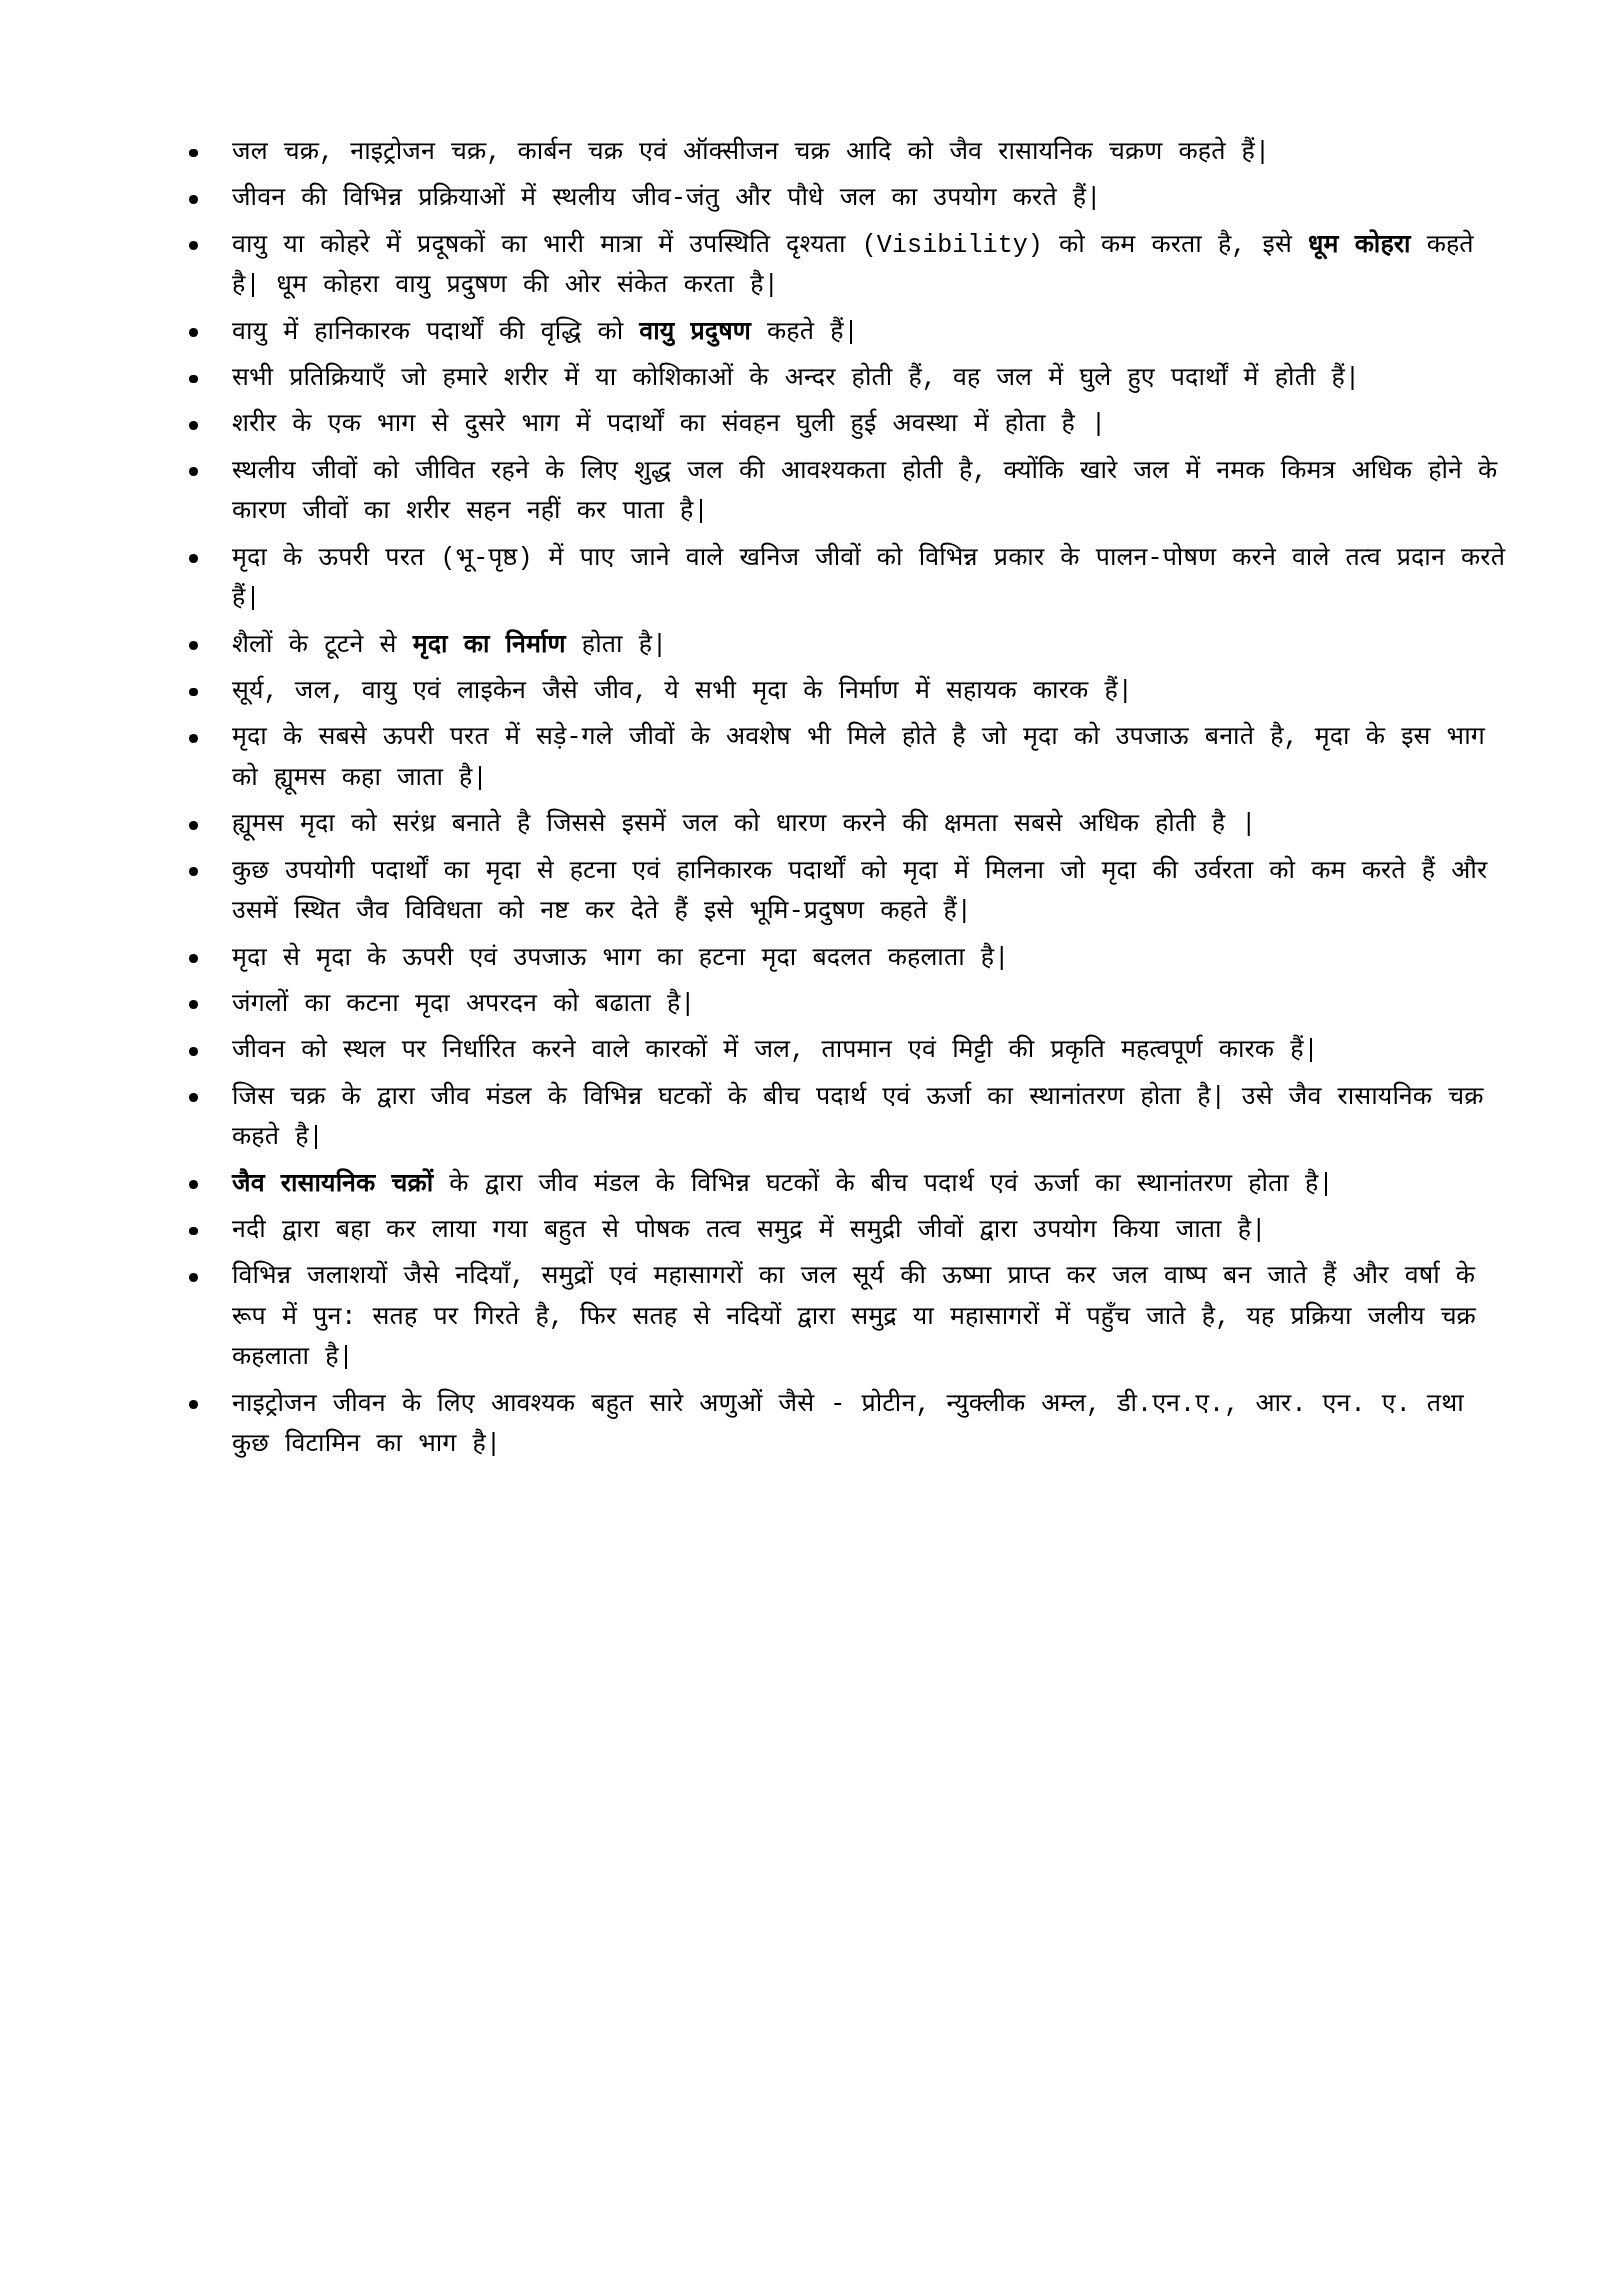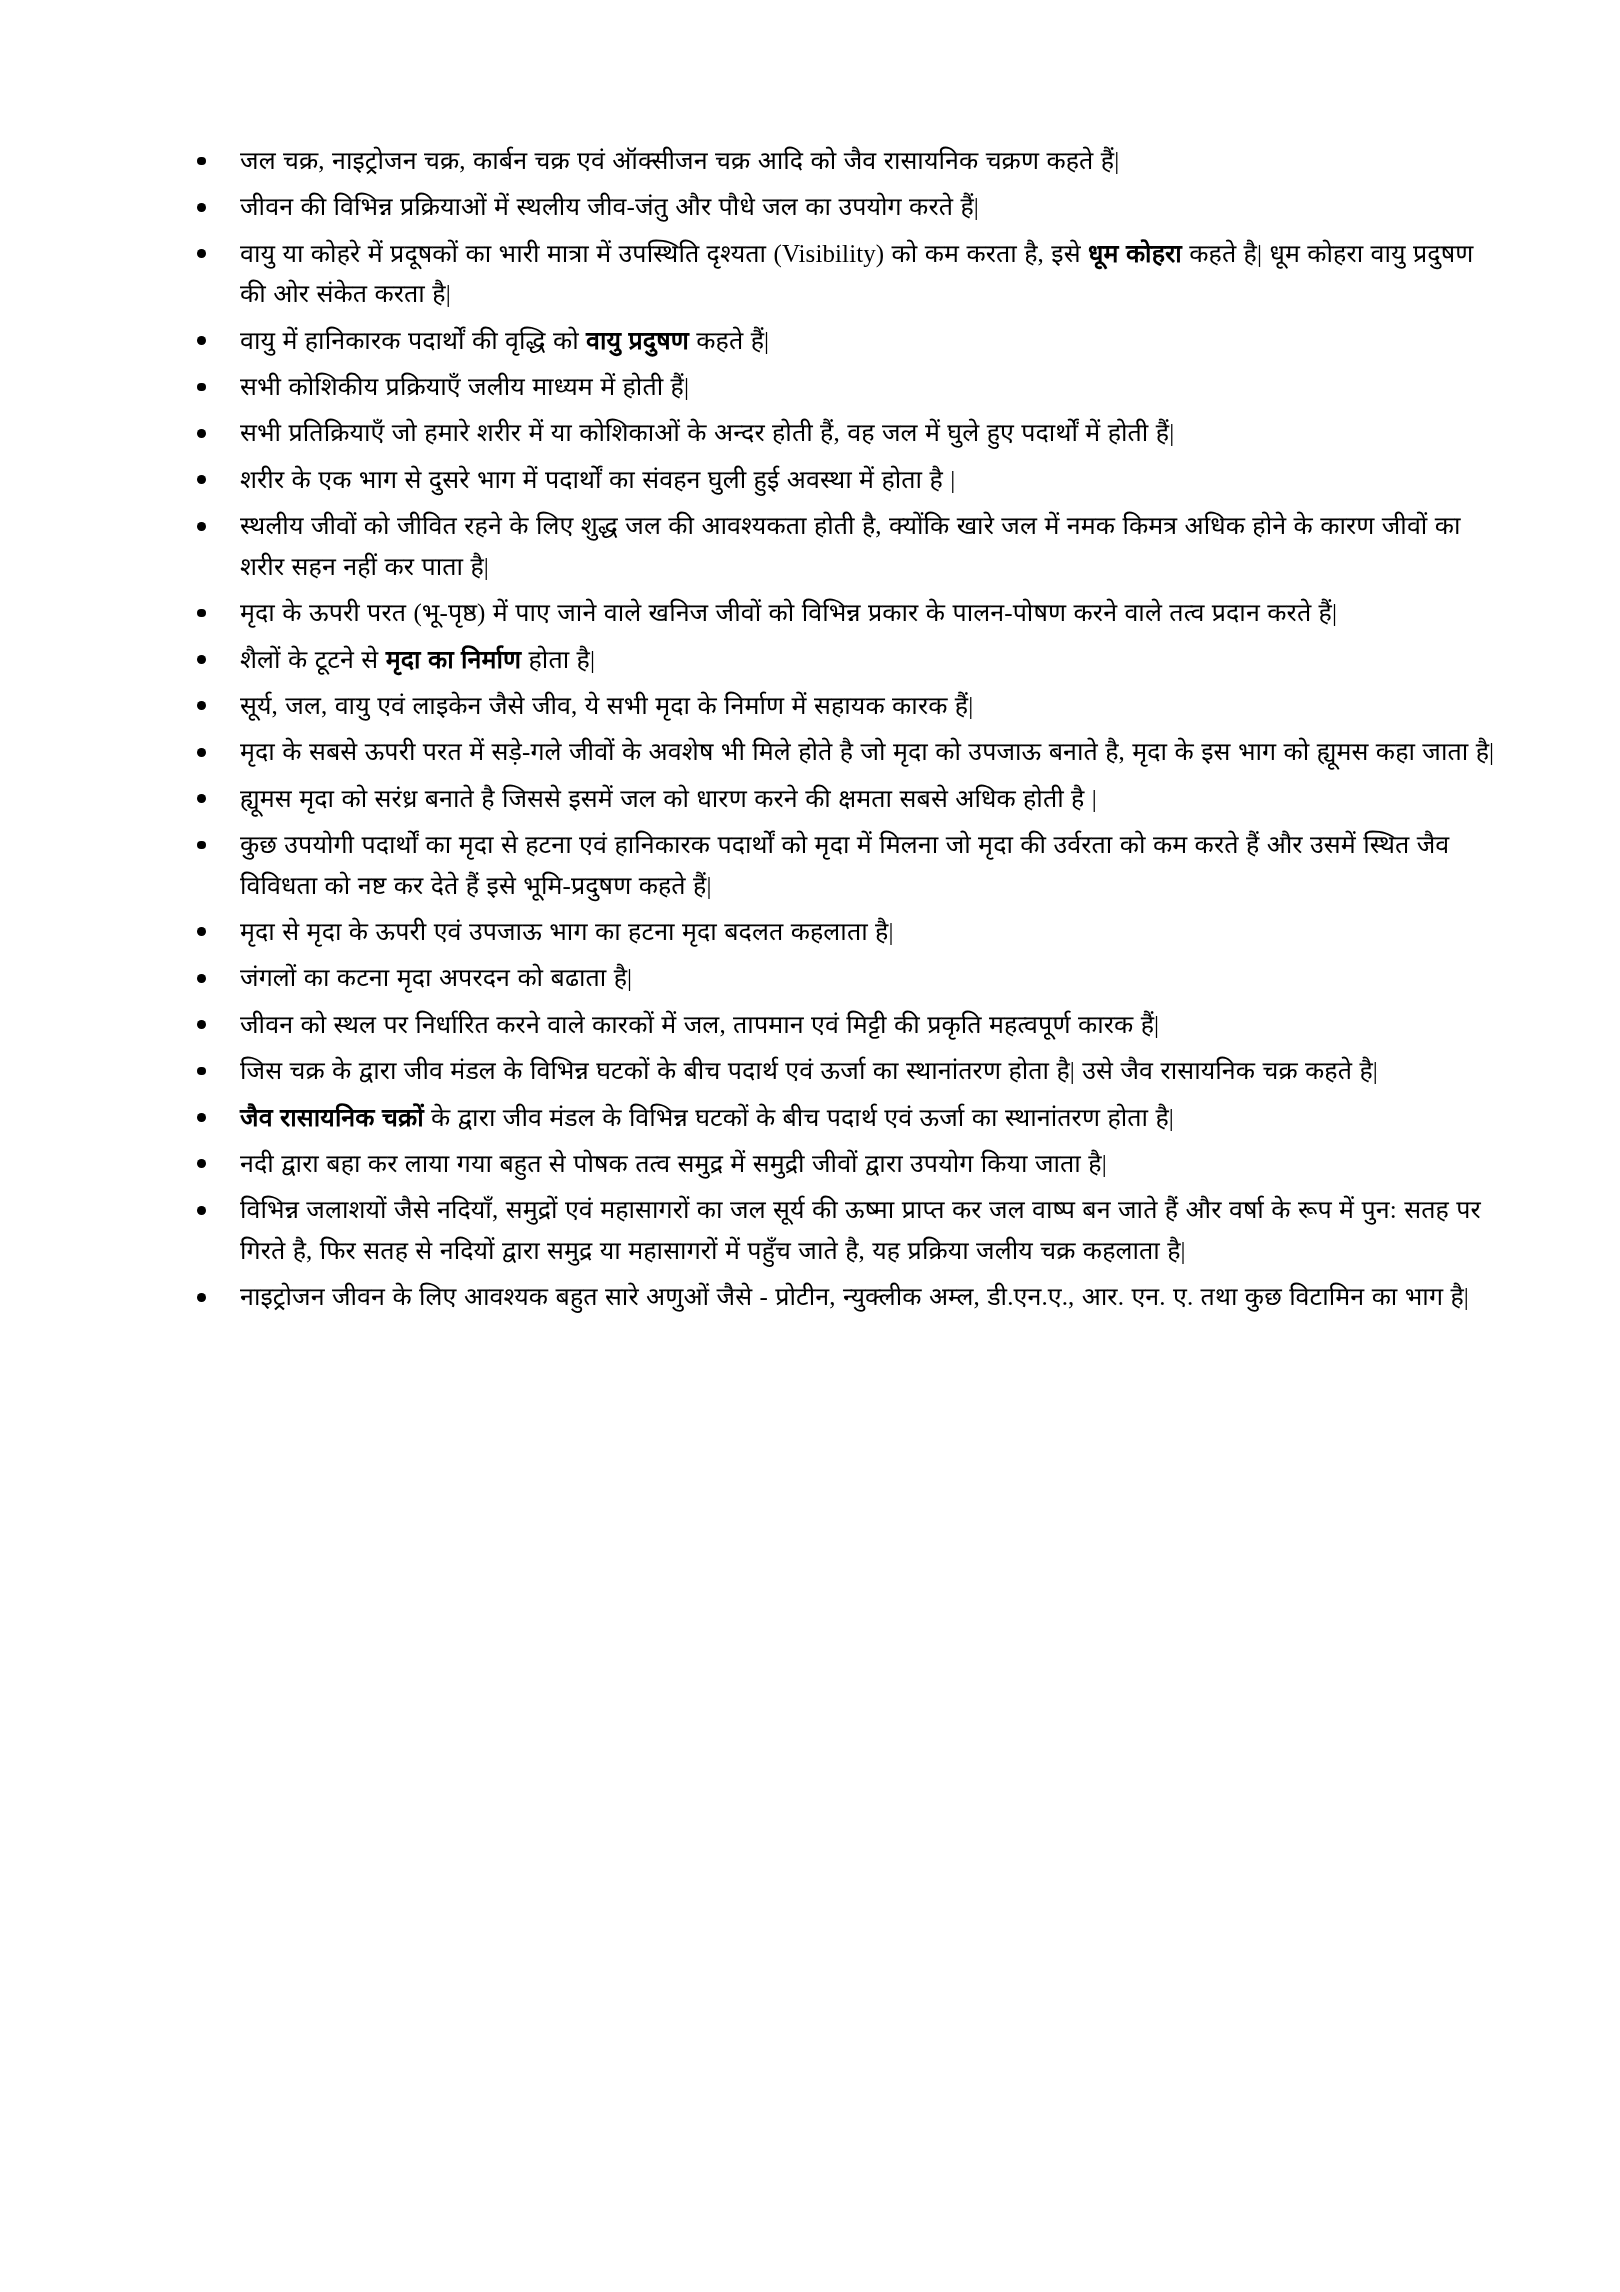--- a/index.html
+++ b/index.html
@@ -13,22 +13,23 @@
     height: 2293px;
     background: #ffffff;
     position: relative;
     box-sizing: border-box;
     padding: 125px 102px 59px 173px;
     font-family: "Liberation Serif", "DejaVu Serif", serif;
     color: #000000;
   }
   ul.notes-list {
     list-style: none;
-    margin: 16px;
+    margin: 8px;
     padding: 0;
+    font-family: Liberation Mono, monospace;
   }
   ul.notes-list > li {
     position: relative;
     padding-left: 51px;
     margin: 0 0 5.9px 0;
     font-size: 25px;
     line-height: 1.62;
     text-align: left;
     letter-spacing: 0.1px;
     word-spacing: 1px;
@@ -60,23 +61,20 @@
         <span class="line-body"><span>जल चक्र, नाइट्रोजन चक्र, कार्बन चक्र एवं ऑक्सीजन चक्र आदि को जैव रासायनिक चक्रण कहते हैं|</span></span>
       </li>
       <li>
         <span class="line-body"><span>जीवन की विभिन्न प्रक्रियाओं में स्थलीय जीव-जंतु और पौधे जल का उपयोग करते हैं|</span></span>
       </li>
       <li>
         <span class="line-body"><span>वायु या कोहरे में प्रदूषकों का भारी मात्रा में उपस्थिति दृश्यता (Visibility) को कम करता है, इसे </span><b>धूम कोहरा</b><span> कहते है| धूम कोहरा वायु प्रदुषण की ओर संकेत करता है|</span></span>
       </li>
       <li>
         <span class="line-body"><span>वायु में हानिकारक पदार्थों की वृद्धि को </span><b>वायु प्रदुषण</b><span> कहते हैं|</span></span>
-      </li>
-      <li>
-        <span class="line-body"><span>सभी कोशिकीय प्रक्रियाएँ जलीय माध्यम में होती हैं|</span></span>
       </li>
       <li>
         <span class="line-body"><span>सभी प्रतिक्रियाएँ जो हमारे शरीर में या कोशिकाओं के अन्दर होती हैं, वह जल में घुले हुए पदार्थों में होती हैं|</span></span>
       </li>
       <li>
         <span class="line-body"><span>शरीर के एक भाग से दुसरे भाग में पदार्थों का संवहन घुली हुई अवस्था में होता है |</span></span>
       </li>
       <li>
         <span class="line-body"><span>स्थलीय जीवों को जीवित रहने के लिए शुद्ध जल की आवश्यकता होती है, क्योंकि खारे जल में नमक किमत्र अधिक होने के कारण जीवों का शरीर सहन नहीं कर पाता है|</span></span>
       </li>

